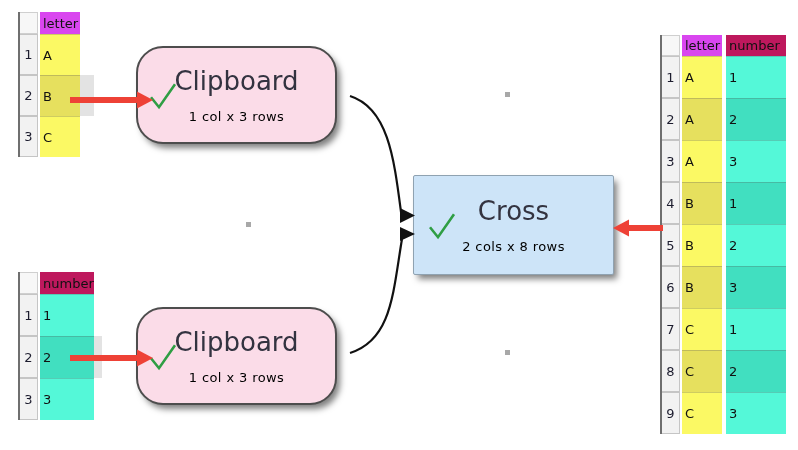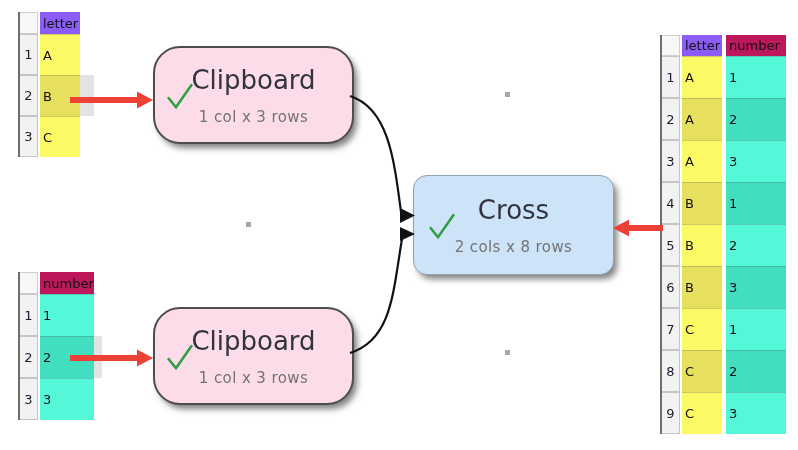--- a/index.html
+++ b/index.html
@@ -15,45 +15,45 @@
   .tbl { position:absolute; display:grid; background:#ffffff; border-left:2px solid #6f6f6f; }
   .cell { display:flex; align-items:center; font-size:13px; line-height:1; overflow:hidden; }
   .corner { background:#f7f7f7; border:1px solid #cfcfcf; border-left:none; }
   .rnum {
     background:#f2f2f2; border:1px solid #c5c5c5; border-left:none;
     justify-content:center; color:#1c1c2e;
   }
   .gapcol { background:#ffffff; }
   .head { font-size:13px; padding-left:3px; color:#111; }
   .val  { padding-left:3px; color:#111; }
-  .yellow-h { background:#8b5cf6; }
+  .yellow-h { background:#d946ef; }
   .yellow    { background:#fbf964; }
   .yellow.dark { background:#e6e05e; }
   .teal-h { background:#be185d; }
   .teal    { background:#54f8d8; }
   .teal.dark { background:#41dfc0; }
   .sep { border-top:1px solid rgba(90,90,90,0.28); }
   .strip { background:#ffffff; }
   .strip.sel { background:#e3e3e3; }
   
   .node {
     position:absolute; display:flex; flex-direction:column;
     align-items:center; justify-content:center; gap:13px;
     box-shadow:4px 5px 6px -1px rgba(0,0,0,0.5);
   }
   .node-clipboard {
-    left:153px; width:197px; height:94px;
+    left:136px; width:197px; height:94px;
     background:#fbdce8; border:2px solid #4d4d4d; border-radius:27px;text-align:center;
   }
   .node-cross {
     left:413px; top:175px; width:199px; height:98px;
-    background:#cde4f8; border:1px solid #8fa2b1; border-radius:14px;
+    background:#cde4f8; border:1px solid #8fa2b1; border-radius:2px;
   }
   .node-title { font-size:26px; color:#333340; }
-  .node-sub   { font-size:15px; color:#737373; letter-spacing:0.4px; }
+  .node-sub   { font-size:13px; color:#000000; letter-spacing:0.4px; }
   .check { position:absolute; left:10px; top:50%; transform:translateY(-46%); }
   .node-cross .check { left:13px; }
   
   .overlay { position:absolute; left:0; top:0; pointer-events:none; }
 </style>
 </head>
 <body>
 
 <div class="canvas">
 

